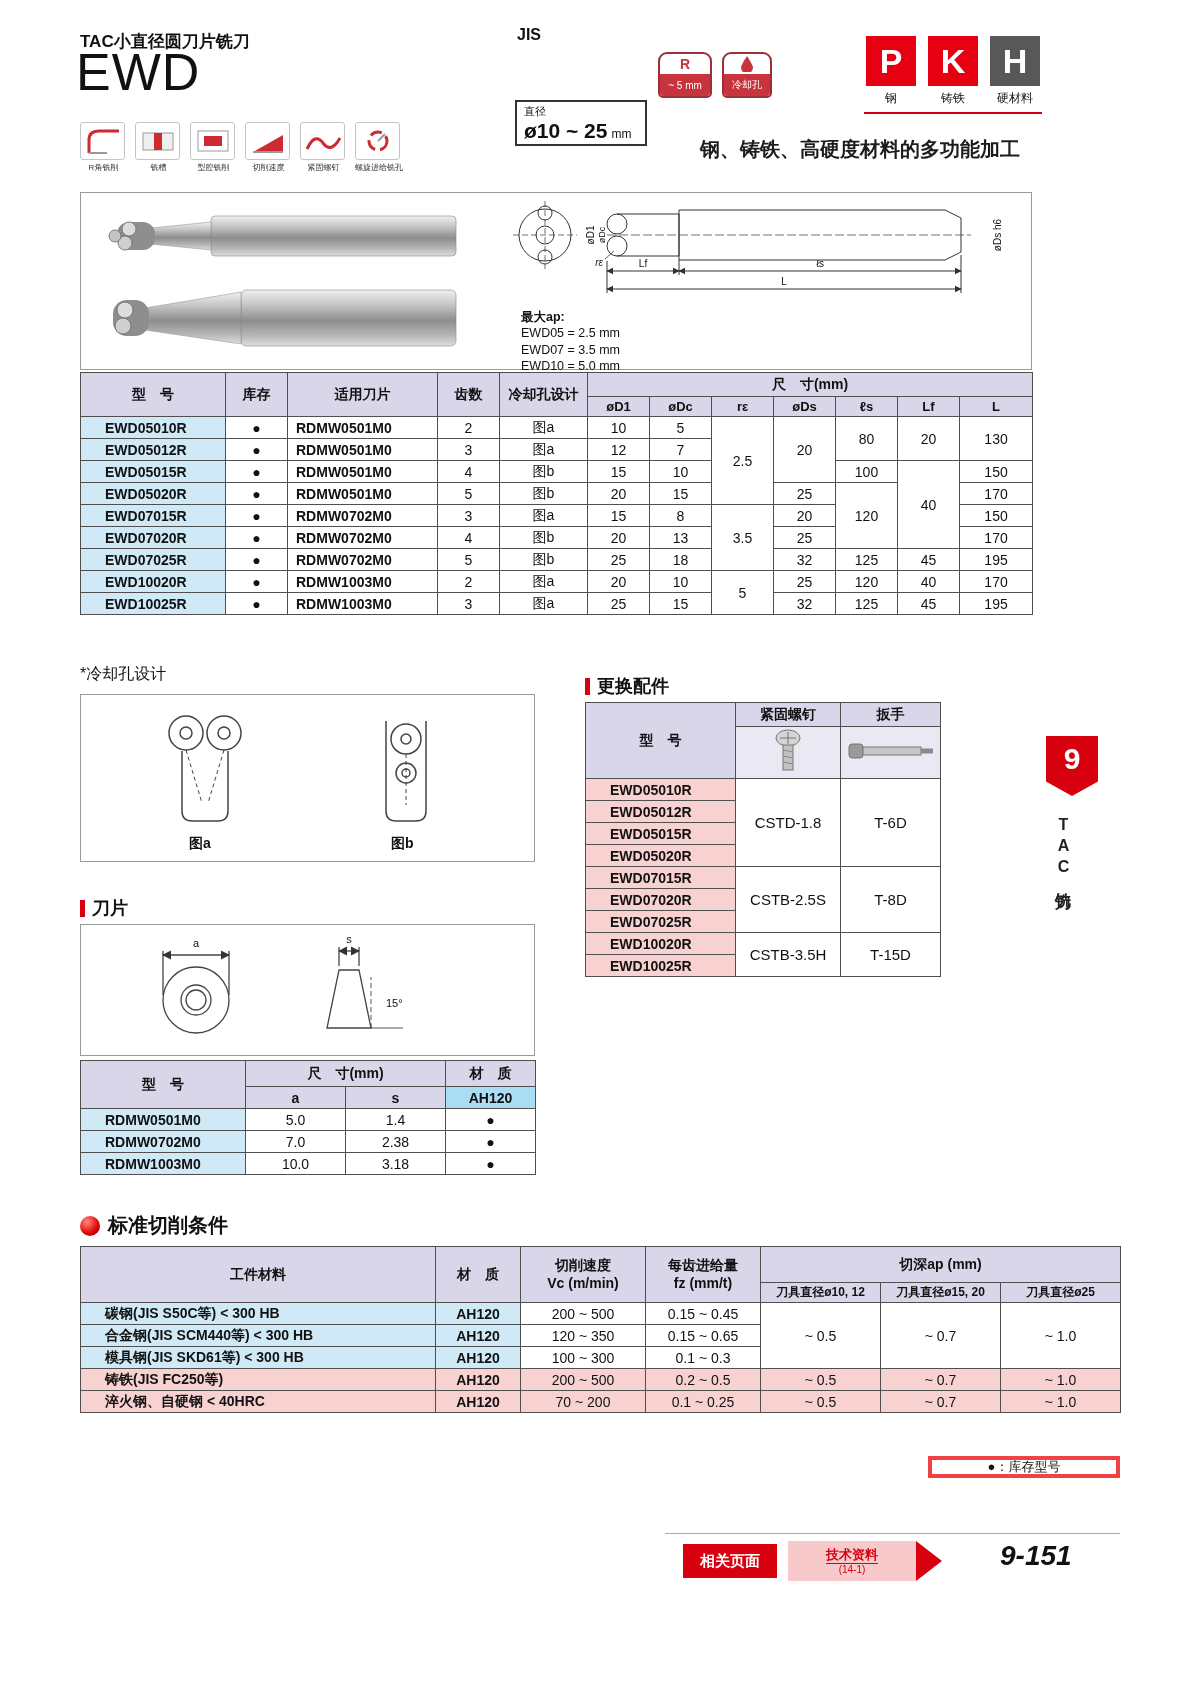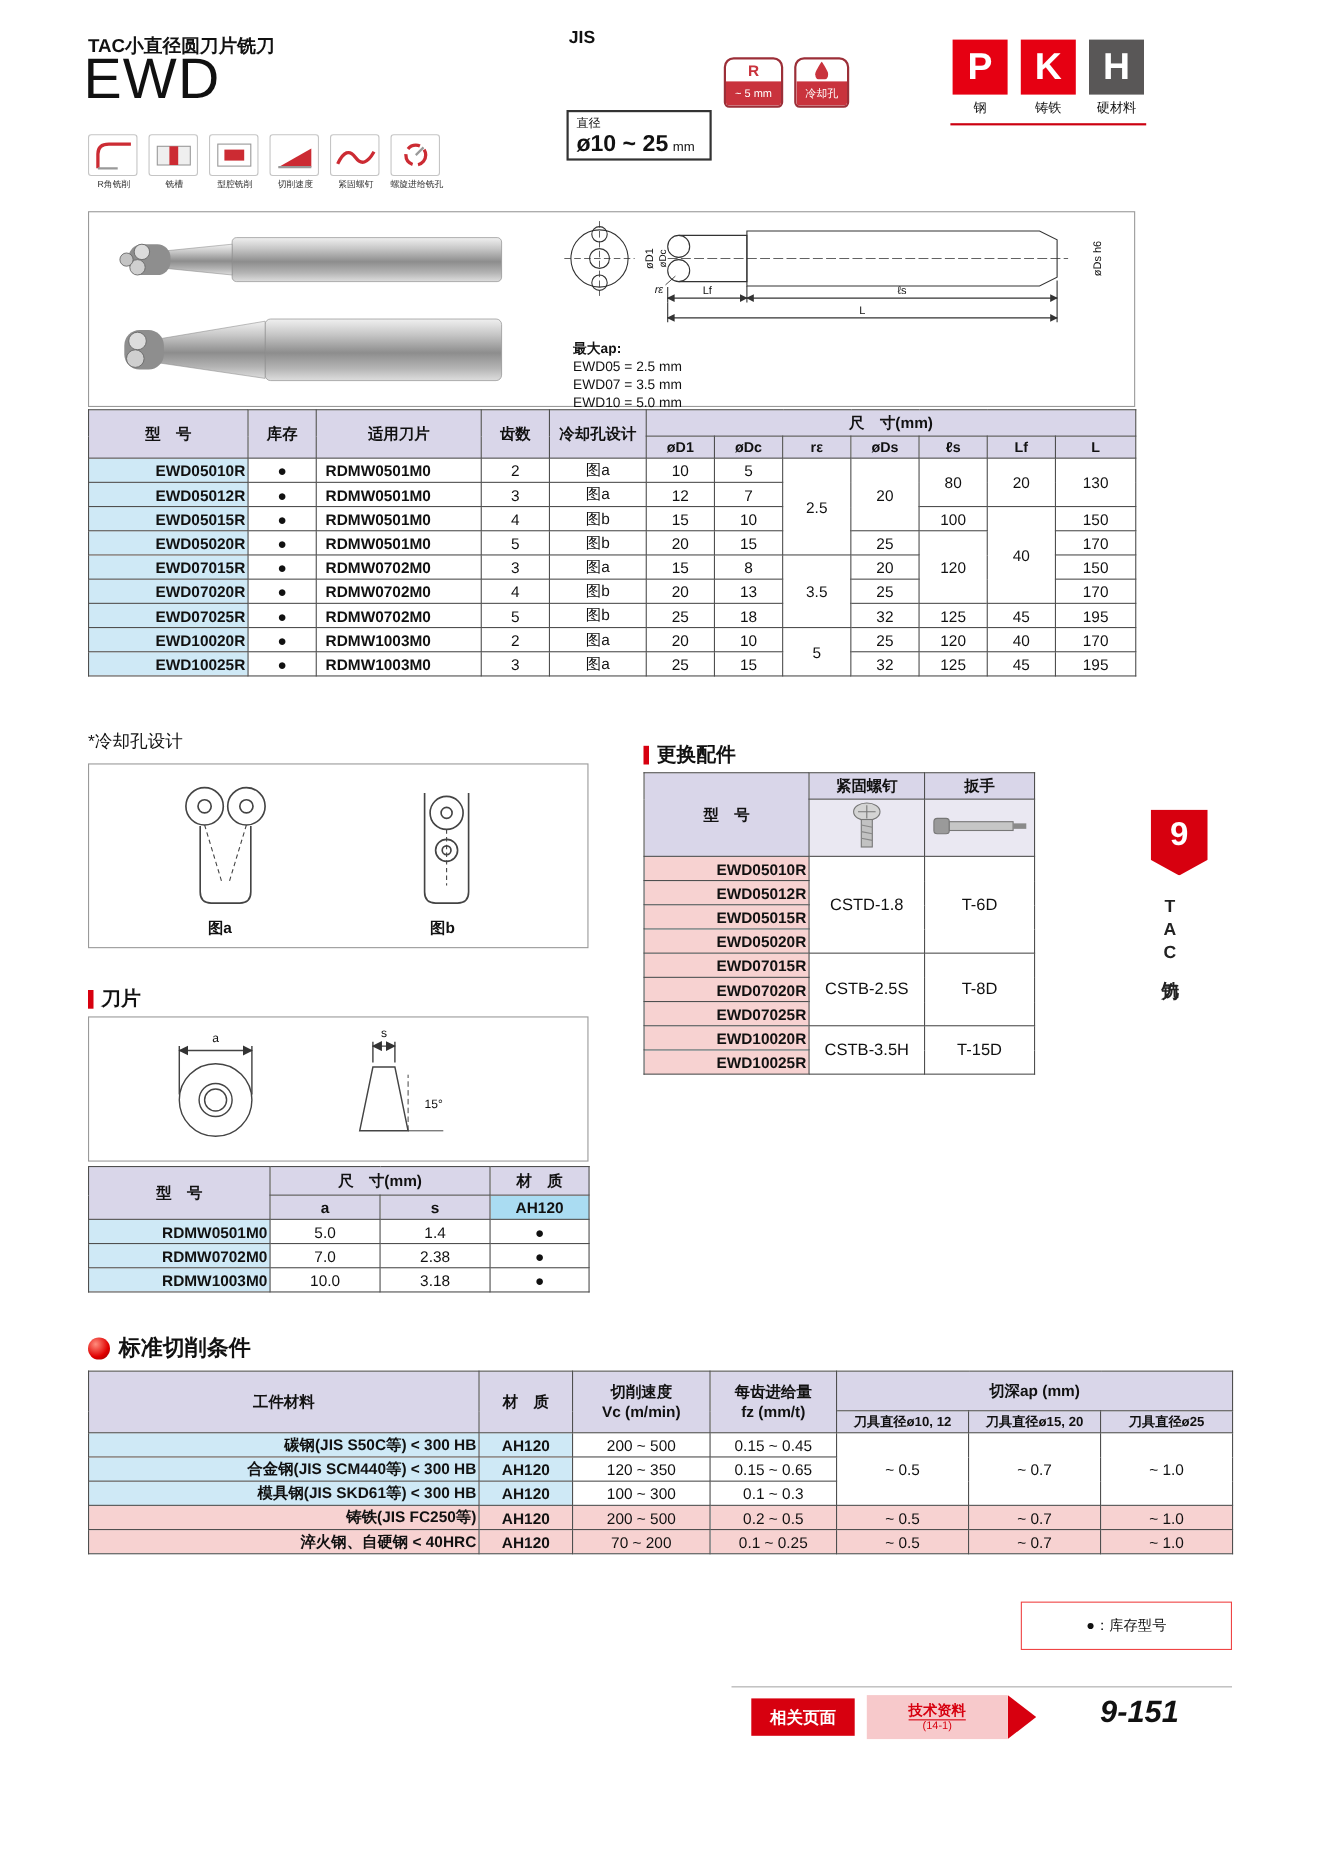--- a/index.html
+++ b/index.html
@@ -41,21 +41,21 @@
   
   .photo-box{ left:80px; top:192px; width:952px; height:178px; border:1px solid #9a9a9a; background:#fff; }
   .maxap    { position:absolute; left:440px; top:116px; font-size:12.5px; line-height:1.3; }
 
   
   table { border-collapse:collapse; table-layout:fixed; background:#fff; }
   th,td { border:1px solid #4f4f4f; font-size:14px; text-align:center; vertical-align:middle; padding:0 2px; white-space:nowrap; overflow:hidden; }
   .lav  { background:#d9d6e9; font-weight:bold; }
   .blue { background:#cfe9f6; }
   .pink { background:#f7d2d1; }
-  .model{ font-weight:bold; text-align:right; padding-left:0; }
+  .model{ font-weight:bold; text-align:left; padding-left:24px; }
   .ins  { font-weight:bold; text-align:left; padding-left:8px; }
   .b    { font-weight:bold; }
 
   .spec { left:80px; top:372px; width:952px; }
   .spec thead tr.h1 th { height:24px; font-size:14px; }
   .spec thead tr.h2 th { height:20px; font-size:13px; }
   .spec tbody tr { height:22px; }
 
   
   .sec-title { font-size:18px; font-weight:bold; display:flex; align-items:center; }
@@ -88,21 +88,21 @@
 
   .cut-title { left:80px; top:1212px; display:flex; align-items:center; gap:8px; font-size:20px; font-weight:bold; }
   .ball { width:20px; height:20px; border-radius:50%;
           background:radial-gradient(circle at 35% 30%, #ff8d7d, #e00000 60%, #8d0000); }
   .cut  { left:80px; top:1246px; width:1040px; }
   .cut thead tr.h1 th { height:36px; font-size:14px; }
   .cut thead tr.h2 th { height:20px; font-size:12px; }
   .cut tbody tr { height:22px; }
   .hdr2line { line-height:1.25; display:block; }
 
-  .stock-note { left:928px; top:1456px; width:192px; height:44px; border:1px solid #ef4444;
+  .stock-note { left:928px; top:1456px; width:192px; height:22px; border:4px solid #ef4444;
                 display:flex; align-items:center; justify-content:center; font-size:13px; }
 
   .footrule { left:665px; top:1533px; width:455px; border-top:1px solid #aaa; }
   .related  { left:683px; top:1544px; width:94px; height:34px; background:#d7000f; color:#fff;
               font-size:15px; font-weight:bold; display:flex; align-items:center; justify-content:center; }
   .tech-arrow { left:788px; top:1541px; width:154px; height:40px; }
   .ta-body { position:absolute; left:0; top:0; width:128px; height:40px; background:#f7c9cb;
              display:flex; flex-direction:column; align-items:center; justify-content:center;text-align:right; }
   .ta-title{ color:#d7000f; font-weight:bold; font-size:13px; border-bottom:1px solid #d7000f; line-height:1.2; }
   .ta-sub  { color:#d7000f; font-size:10px; }
@@ -207,20 +207,21 @@
       <div class="app-box">
         <svg width="40" height="30" viewBox="0 0 40 30">
             <circle cx="20" cy="15" r="9" fill="none" stroke="#cc2b33" stroke-width="3" stroke-dasharray="12 5"></circle>
             <path d="M20 15 L27 8" stroke="#999" stroke-width="2"></path>
           </svg>
       </div>
       <div class="app-label">螺旋进给铣孔</div>
     </div>
   </div>
 
+  <div class="abs tagline">钢、铸铁、高硬度材料的多功能加工</div>
 
   <div class="abs photo-box">
     <svg class="abs" style="left:10px;top:5px;" width="420" height="168" viewBox="0 0 420 168">
       <defs>
         <linearGradient id="met" x1="0" y1="0" x2="0" y2="1">
           <stop offset="0" stop-color="#f0f0f0"></stop>
             <stop offset="0.25" stop-color="#c7c7c7"></stop>
           <stop offset="0.55" stop-color="#8d8d8d"></stop>
             <stop offset="0.8" stop-color="#b4b4b4"></stop>
           <stop offset="1" stop-color="#dedede"></stop>

